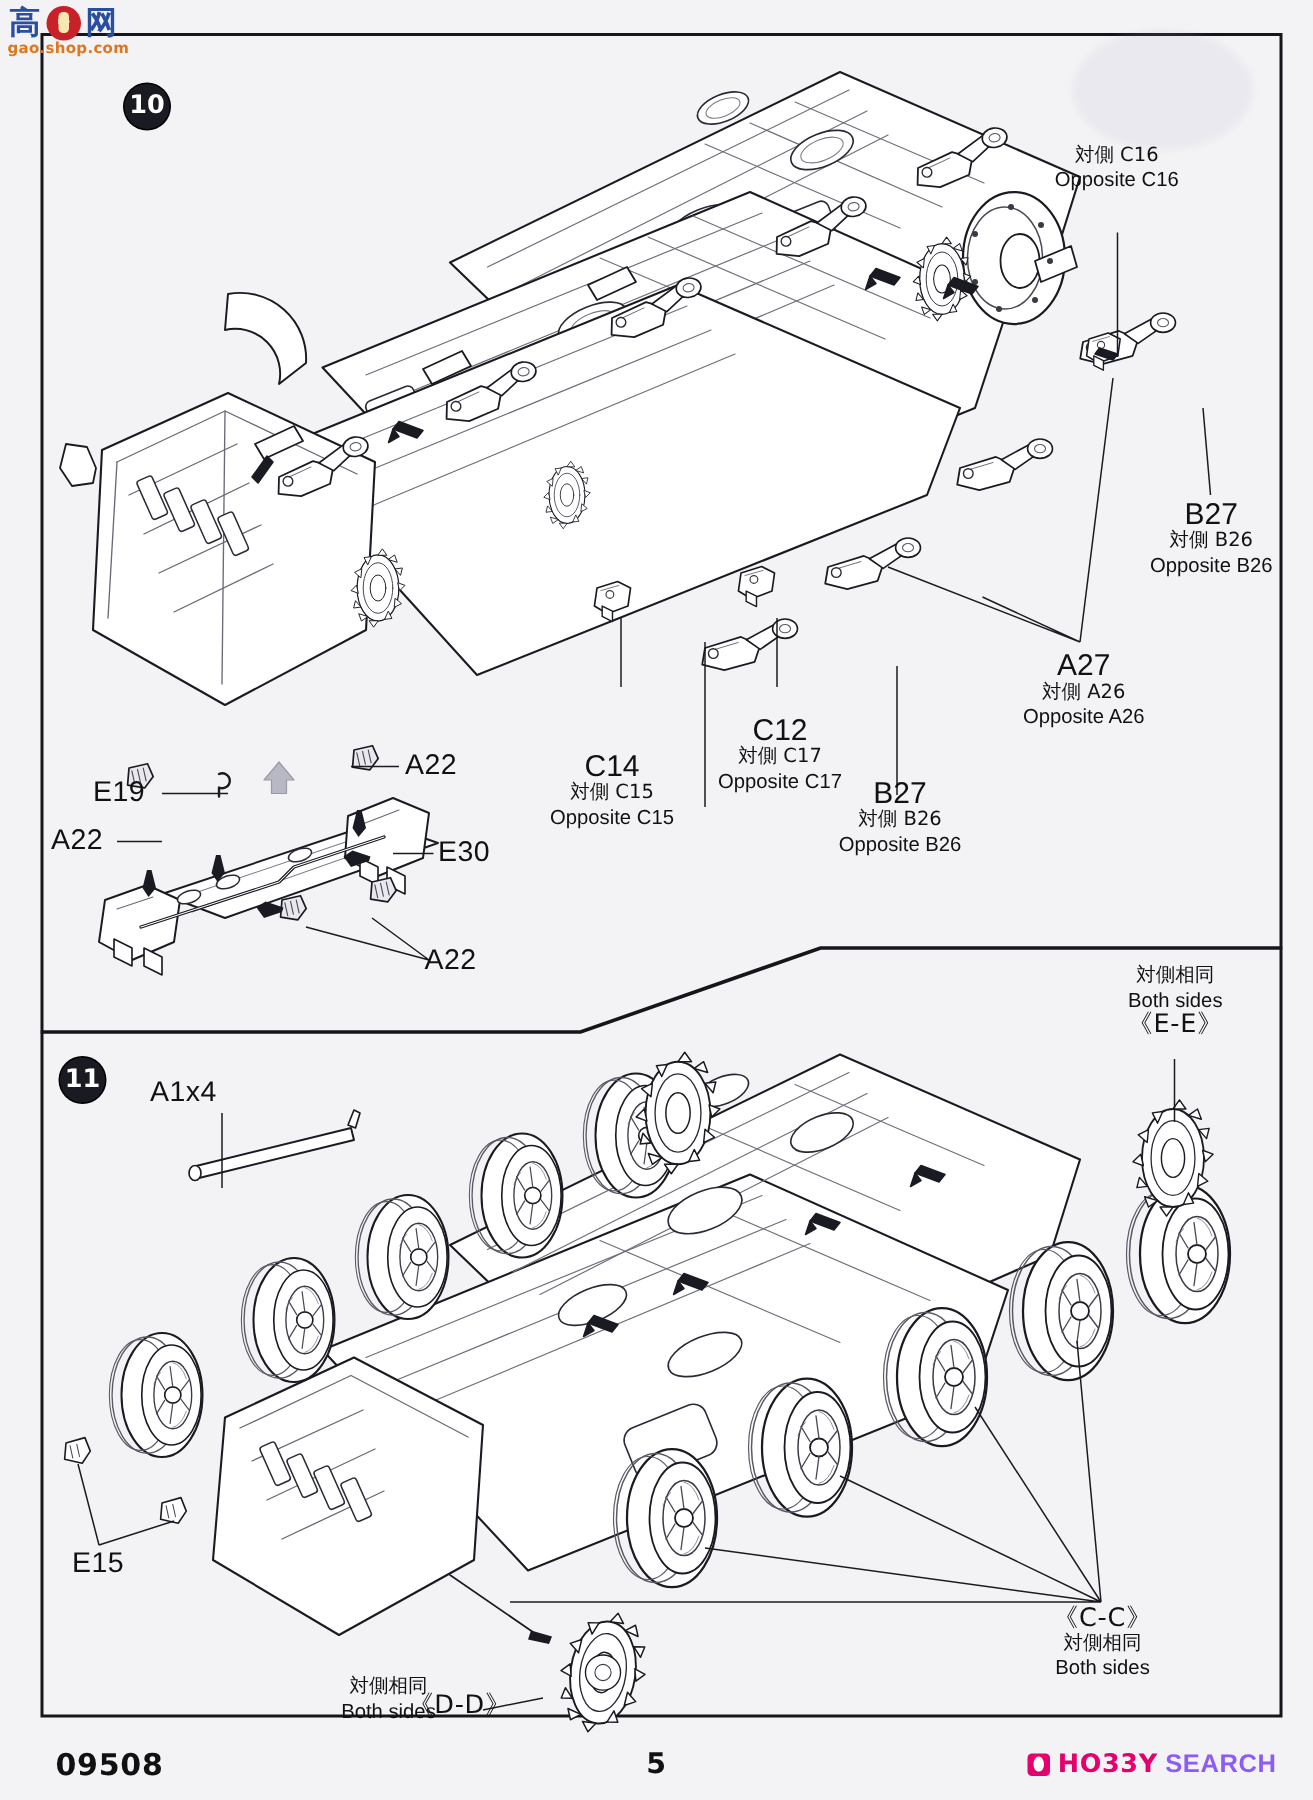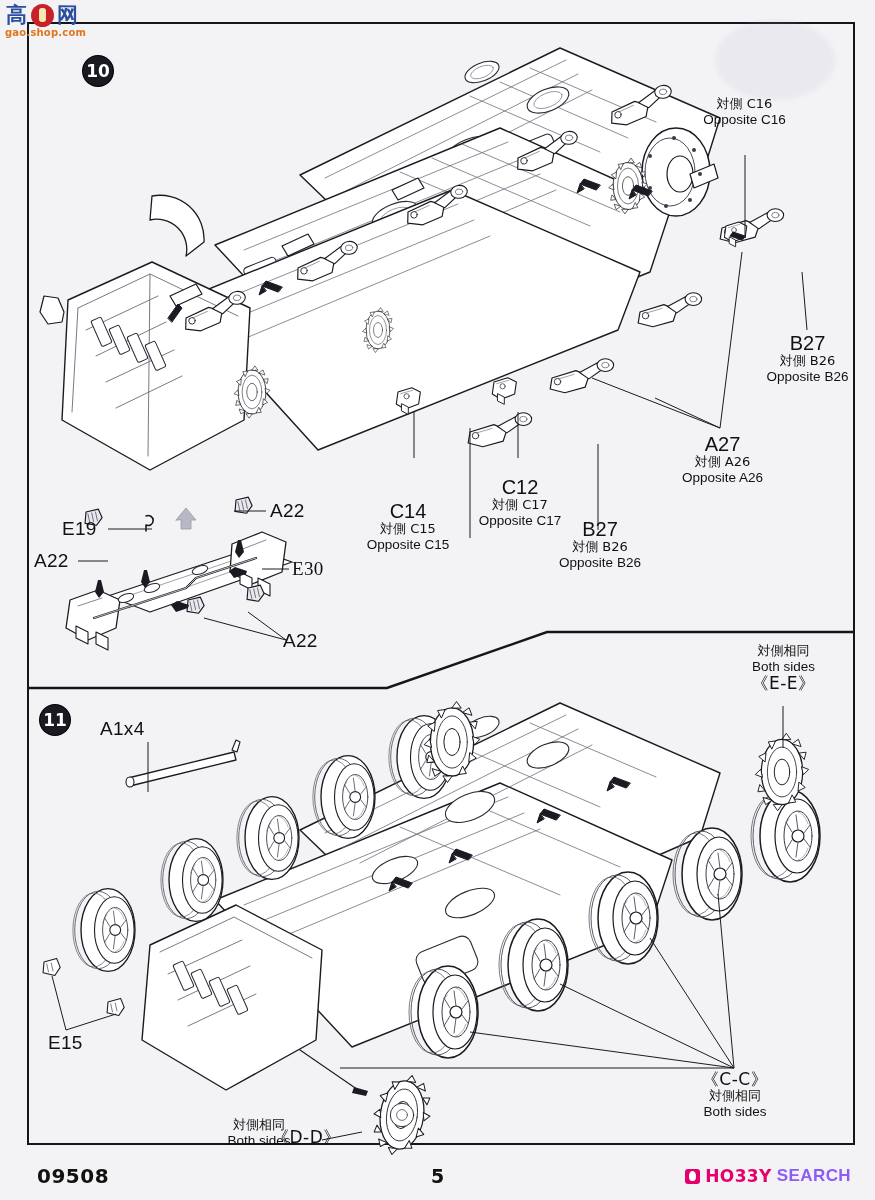--- a/index.html
+++ b/index.html
@@ -552,21 +552,21 @@
 
   <div class="lbl" style="left:62px;top:518px;text-align:right;">
     <div class="p">E19</div>
   </div>
   <div class="lbl" style="left:34px;top:550px;">
     <div class="p">A22</div>
   </div>
   <div class="lbl" style="left:270px;top:500px;">
     <div class="p">A22</div>
   </div>
-  <div class="lbl" style="left:292px;top:558px;font-family:Liberation Serif, serif;">
+  <div class="lbl" style="left:292px;top:558px;">
     <div class="p">E30</div>
   </div>
   <div class="lbl" style="left:283px;top:630px;">
     <div class="p">A22</div>
   </div>
 
   <div class="lbl" style="left:100px;top:718px;">
     <div class="p">A1x4</div>
   </div>
   <div class="lbl" style="left:48px;top:1032px;">

